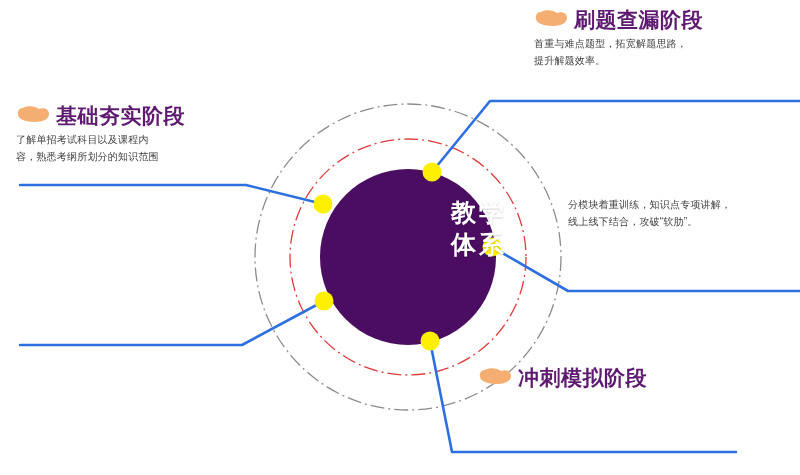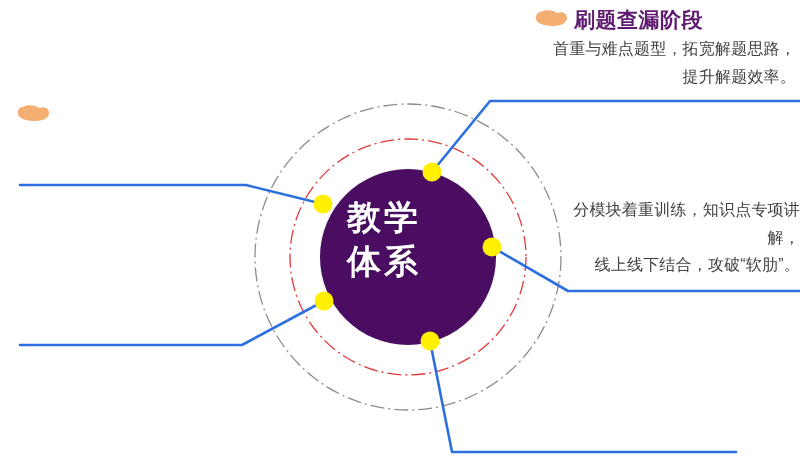--- a/index.html
+++ b/index.html
@@ -35,43 +35,42 @@
     display: block;
   }
   .panel-title {
     font-size: 21px;
     font-weight: bold;
     color: #5e1a70;
     letter-spacing: 0.5px;
     line-height: 1.1;
   }
   .panel-body {
-    font-size: 16px;
+    font-size: 10px;
     color: #3f3f3f;
     line-height: 1.72;
     white-space: pre-line;
     letter-spacing: 0.2px;
-    text-align: right;
   }
   .center-label {
     position: absolute;
     left: 0; top: 0;
     width: 800px; height: 475px;
     display: flex;
     align-items: center;
     justify-content: center;
     pointer-events: none;
   }
   .center-text {
     position: absolute;
     left: 347px; top: 196px;
     width: 160px;
-    text-align: left;
+    text-align: right;
     color: #ffffff;
-    font-size: 34px;
+    font-size: 25px;
     font-weight: bold;
     line-height: 1.28;
     letter-spacing: 3px;
     white-space: pre-line;
     text-shadow: 0 1px 2px rgba(0,0,0,0.18);
   }
   
   #panel-0 { left: 16px;  top: 104px; width: 236px; }
   #panel-1 { left: 534px; top: 8px;   width: 262px; }
   #panel-2 { left: 568px; top: 196px; width: 232px; }
@@ -110,38 +109,47 @@
   <div class="center-label">
     <div class="center-text">教学
 体系</div>
   </div>
 
   <div class="panel" id="panel-0">
     <div class="panel-head">
       <svg class="blob" viewBox="0 0 34 22">
         <path d="M7 3 C1 3 0 11 5 14 C8 16 13 17 19 17 C27 17 33 14 33 9 C33 4 28 2 23 4 C20 1 11 0 7 3 Z" fill="#F5AE72"></path>
       </svg>
+      <span class="panel-title">基础夯实阶段</span>
     </div>
+    <div class="panel-body">了解单招考试科目以及课程内
+容，熟悉考纲所划分的知识范围</div>
   </div>
 
   <div class="panel" id="panel-1">
     <div class="panel-head">
       <svg class="blob" viewBox="0 0 34 22">
         <path d="M7 3 C1 3 0 11 5 14 C8 16 13 17 19 17 C27 17 33 14 33 9 C33 4 28 2 23 4 C20 1 11 0 7 3 Z" fill="#F5AE72"></path>
       </svg>
       <span class="panel-title">刷题查漏阶段</span>
     </div>
     <div class="panel-body">首重与难点题型，拓宽解题思路，
 提升解题效率。</div>
   </div>
 
   <div class="panel" id="panel-2">
     <div class="panel-body">分模块着重训练，知识点专项讲解，
 线上线下结合，攻破“软肋”。</div>
   </div>
 
   <div class="panel" id="panel-3">
+    <div class="panel-head">
+      <svg class="blob" viewBox="0 0 34 22">
+        <path d="M7 3 C1 3 0 11 5 14 C8 16 13 17 19 17 C27 17 33 14 33 9 C33 4 28 2 23 4 C20 1 11 0 7 3 Z" fill="#F5AE72"></path>
+      </svg>
+      <span class="panel-title">冲刺模拟阶段</span>
+    </div>
   </div>
 
   <div class="panel" id="panel-4">
   </div>
 
 </div>
 
 </body></html>

